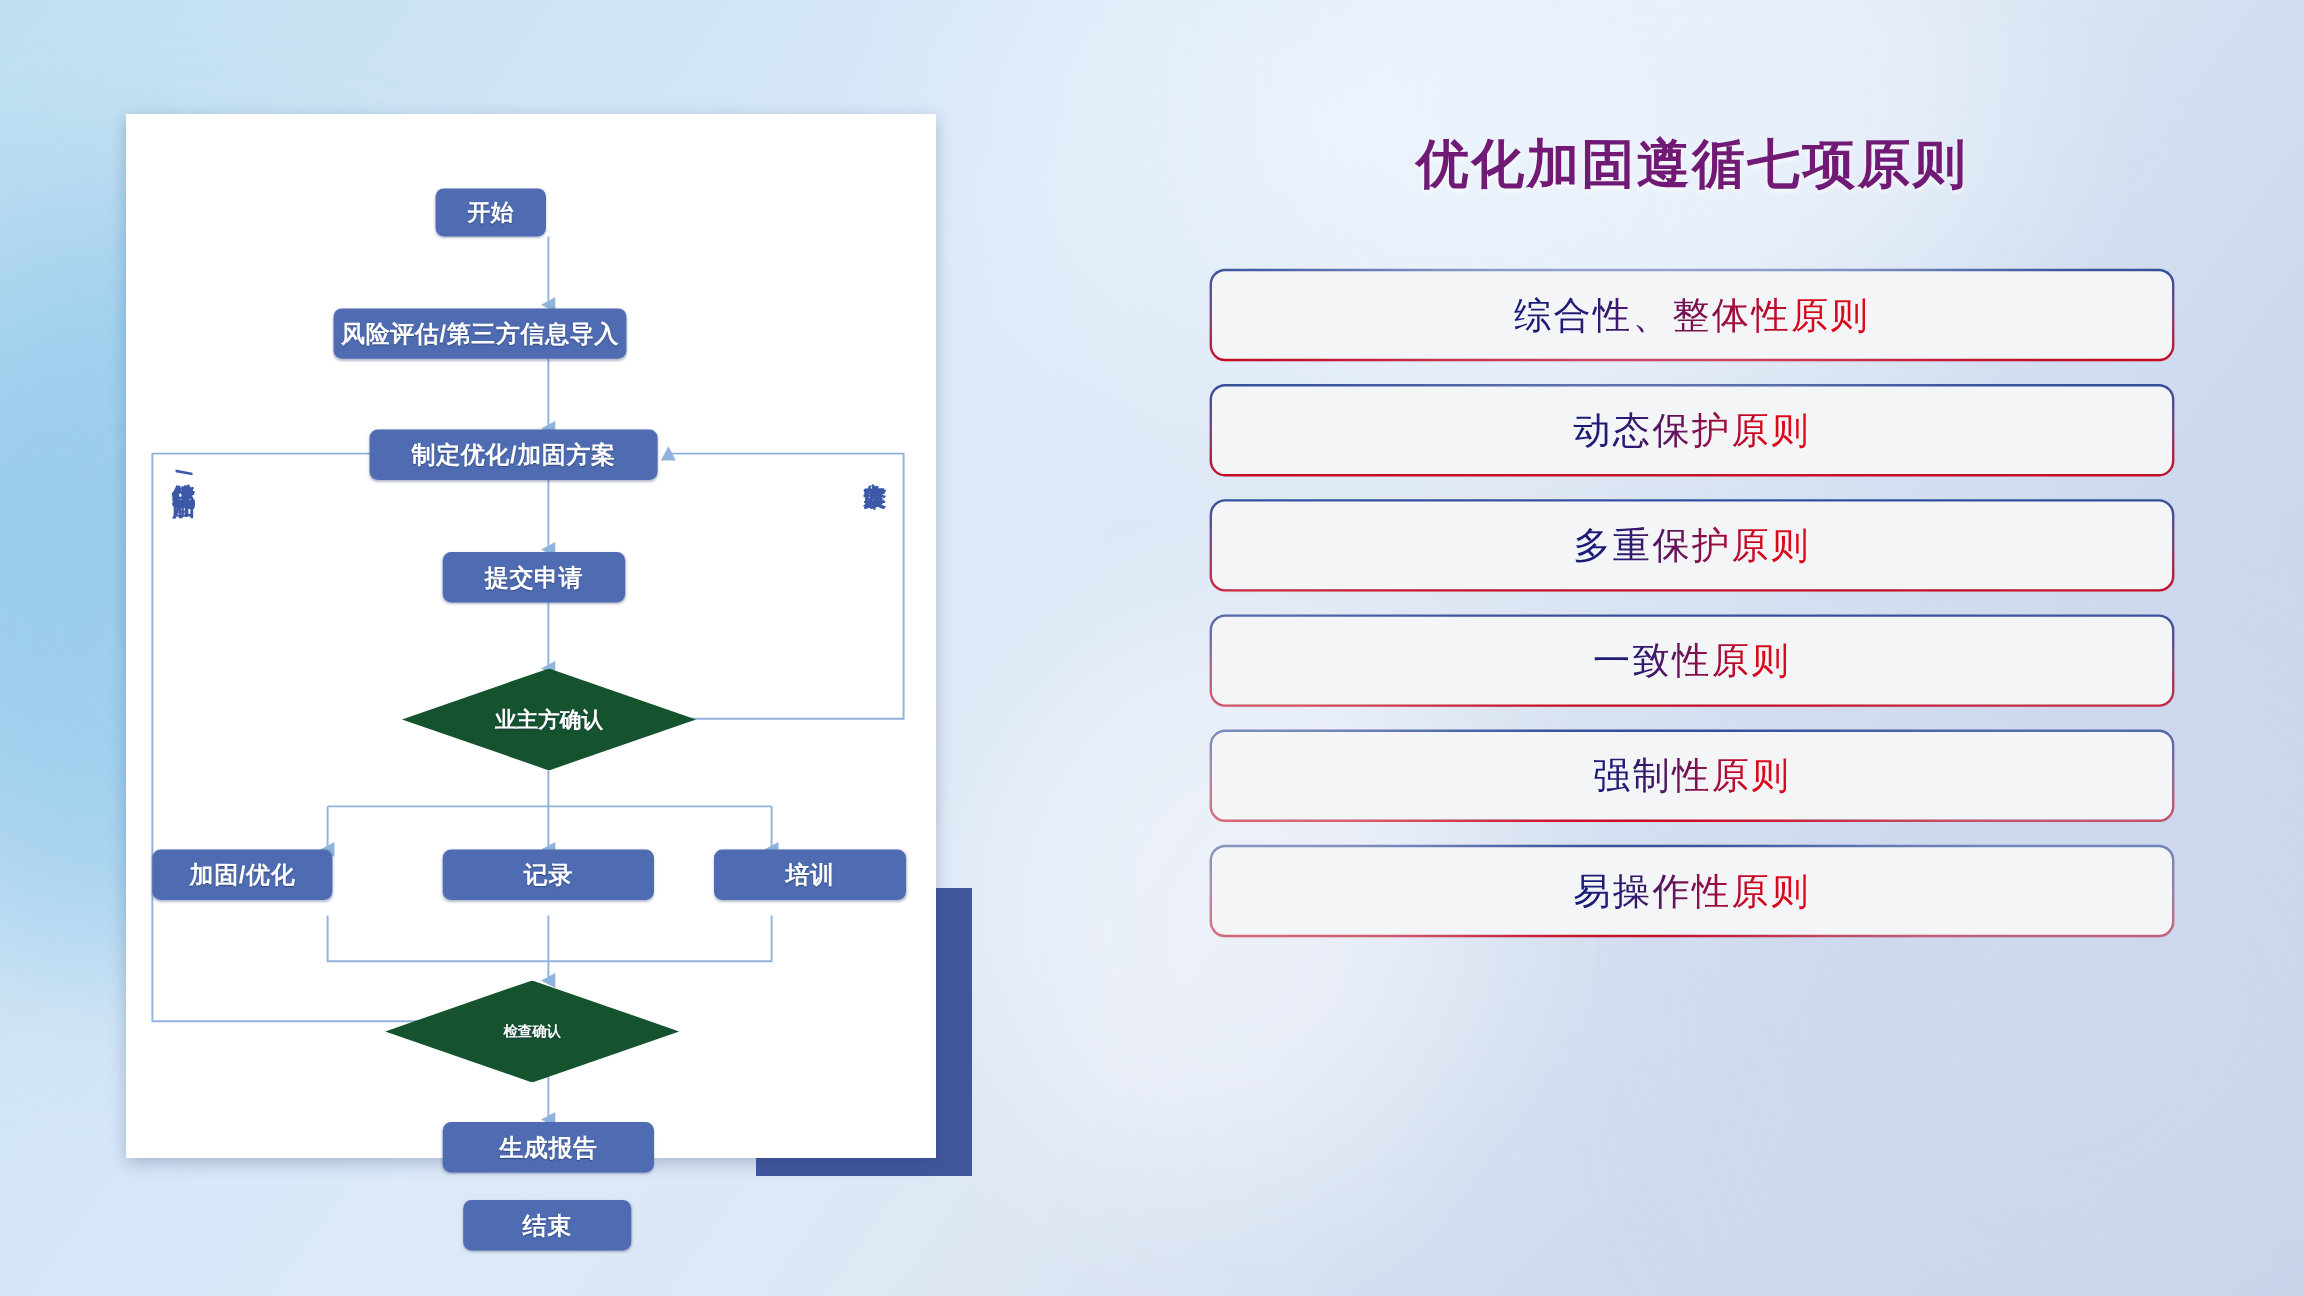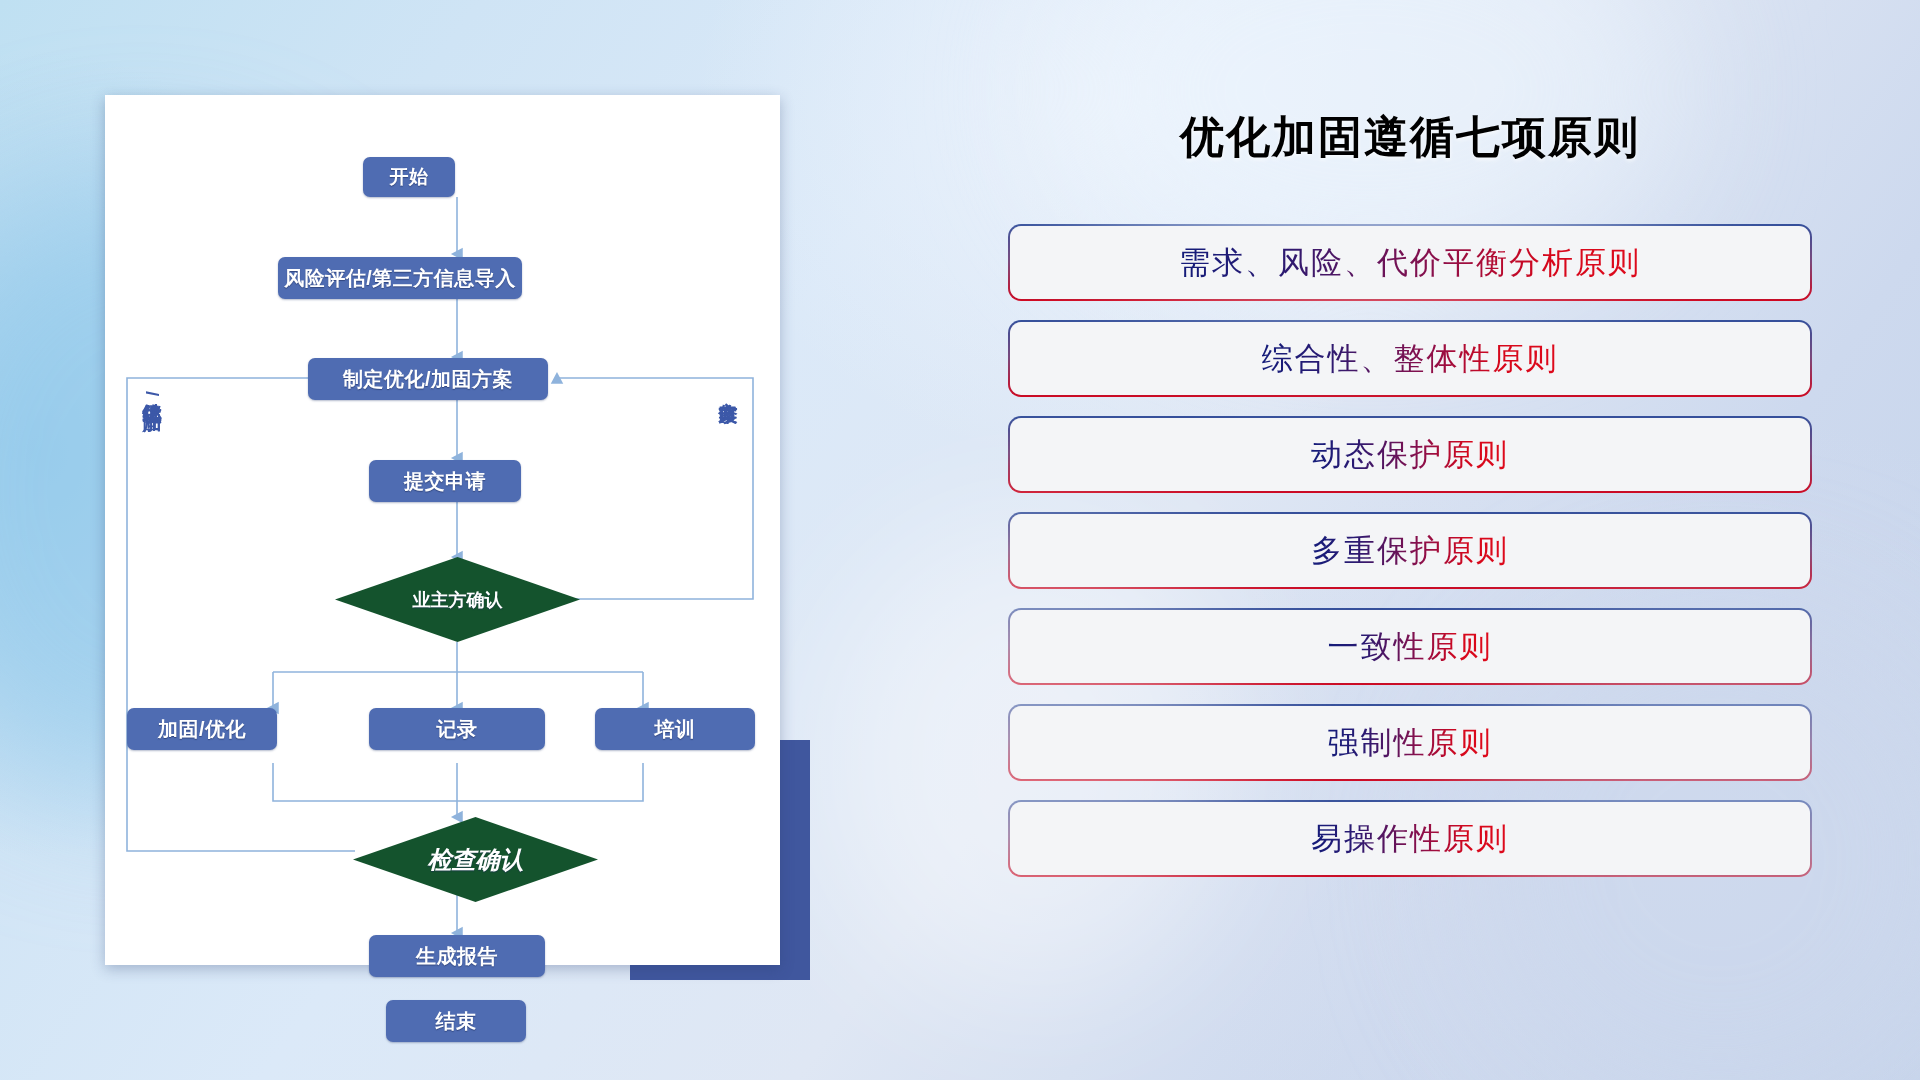--- a/index.html
+++ b/index.html
@@ -66,21 +66,21 @@
     white-space:nowrap;
   }
   .flow-svg { position:absolute; left:0; top:0; width:675px; height:870px; }
 
   
   #principles { position:absolute; left:900px; top:0; width:1020px; height:1080px; }
   .p-title {
     position:absolute; left:0; top:108px; width:1020px;
     text-align:center;
     font-size:44px; font-weight:700;
-    color:#000000;
+    color:#701a75;
     letter-spacing:2px;
     text-shadow:0 2px 4px rgba(255,255,255,.75);
   }
   .p-list { position:absolute; left:0; top:226px; width:1020px; }
   .p-card {
     position:relative;
     margin:0 auto 23px auto;
     width:800px; height:73px;
     background:#f4f5f7;
     border-radius:11px;
@@ -180,21 +180,21 @@
       </div>
 
       <div class="node" style="left:264px; top:613px; width:176px; height:42px; font-size:20px;">
         <span>记录</span>
       </div>
 
       <div class="node" style="left:490px; top:613px; width:160px; height:42px; font-size:20px;">
         <span>培训</span>
       </div>
 
-      <div class="diamond" style="left:248px; top:722px; width:245px; height:85px; font-size:24px;font-style:italic;">
+      <div class="diamond" style="left:216px; top:722px; width:245px; height:85px; font-size:12px;">
         <span>检查确认</span>
       </div>
 
       <div class="node" style="left:264px; top:840px; width:176px; height:42px; font-size:20px;">
         <span>生成报告</span>
       </div>
 
       <div class="node" style="left:281px; top:905px; width:140px; height:42px; font-size:20px;">
         <span>结束</span>
       </div>
@@ -206,23 +206,20 @@
     </div>
   </div>
 </div>
 
 <div id="principles">
 
   <div class="p-title">优化加固遵循七项原则</div>
 
   <div class="p-list">
 
-    <div class="p-card">
-      <span class="p-text">需求、风险、代价平衡分析原则</span>
-    </div>
 
     <div class="p-card">
       <span class="p-text">综合性、整体性原则</span>
     </div>
 
     <div class="p-card">
       <span class="p-text">动态保护原则</span>
     </div>
 
     <div class="p-card">

